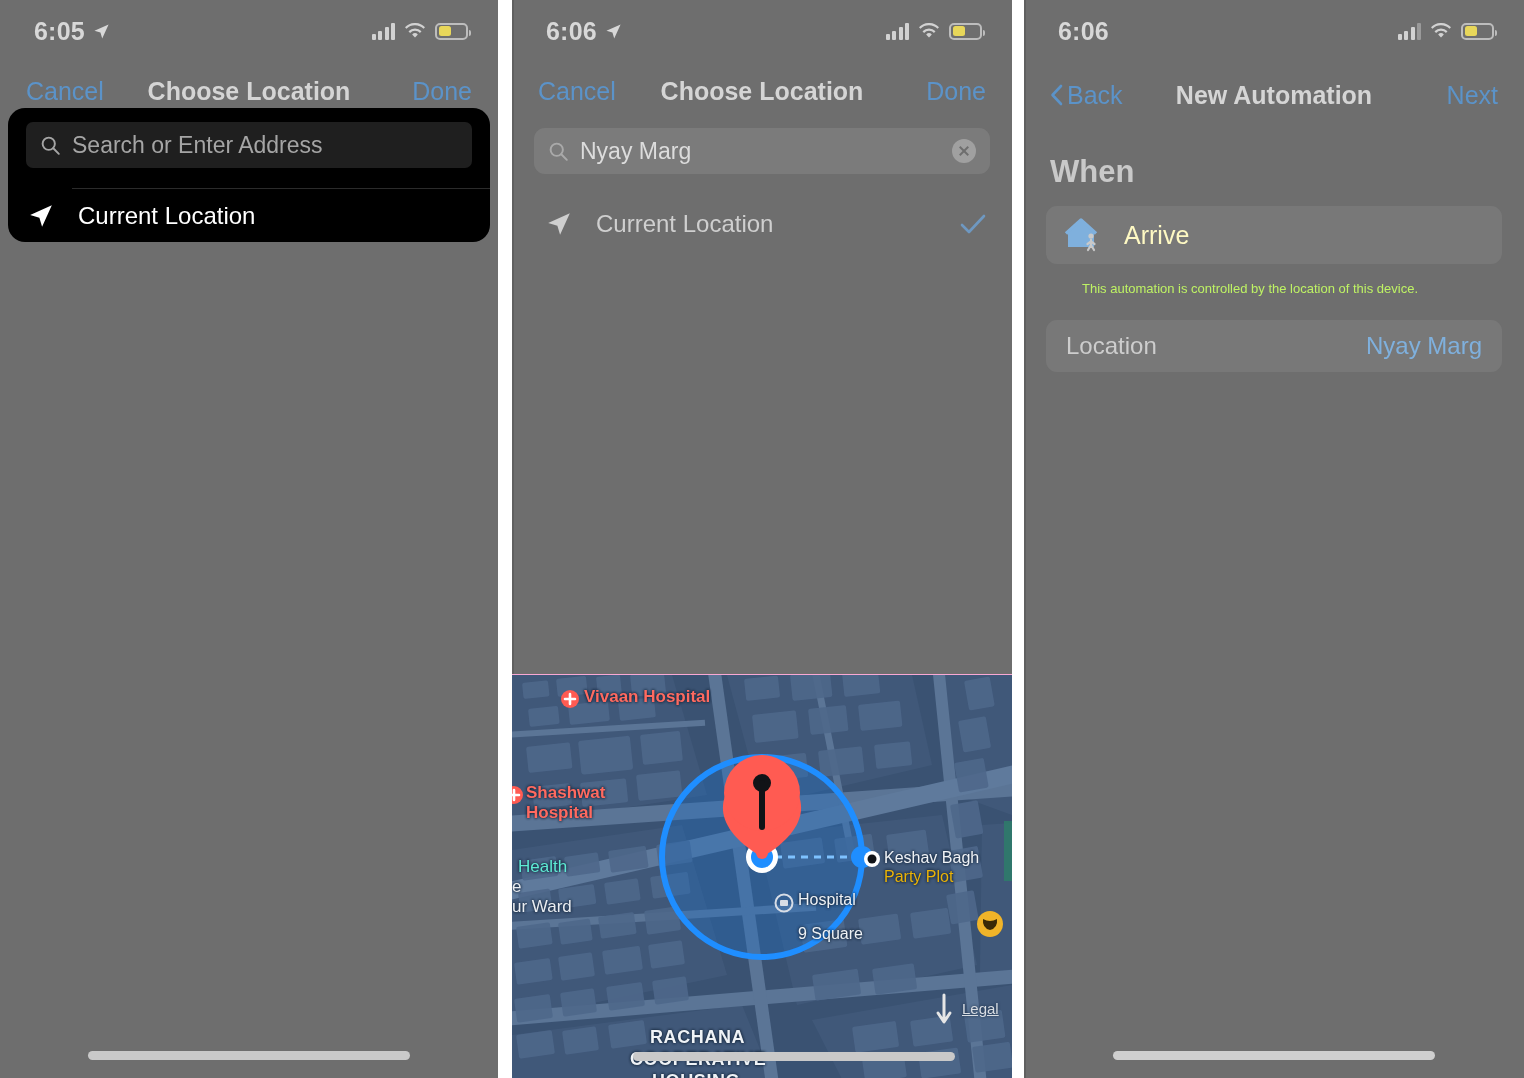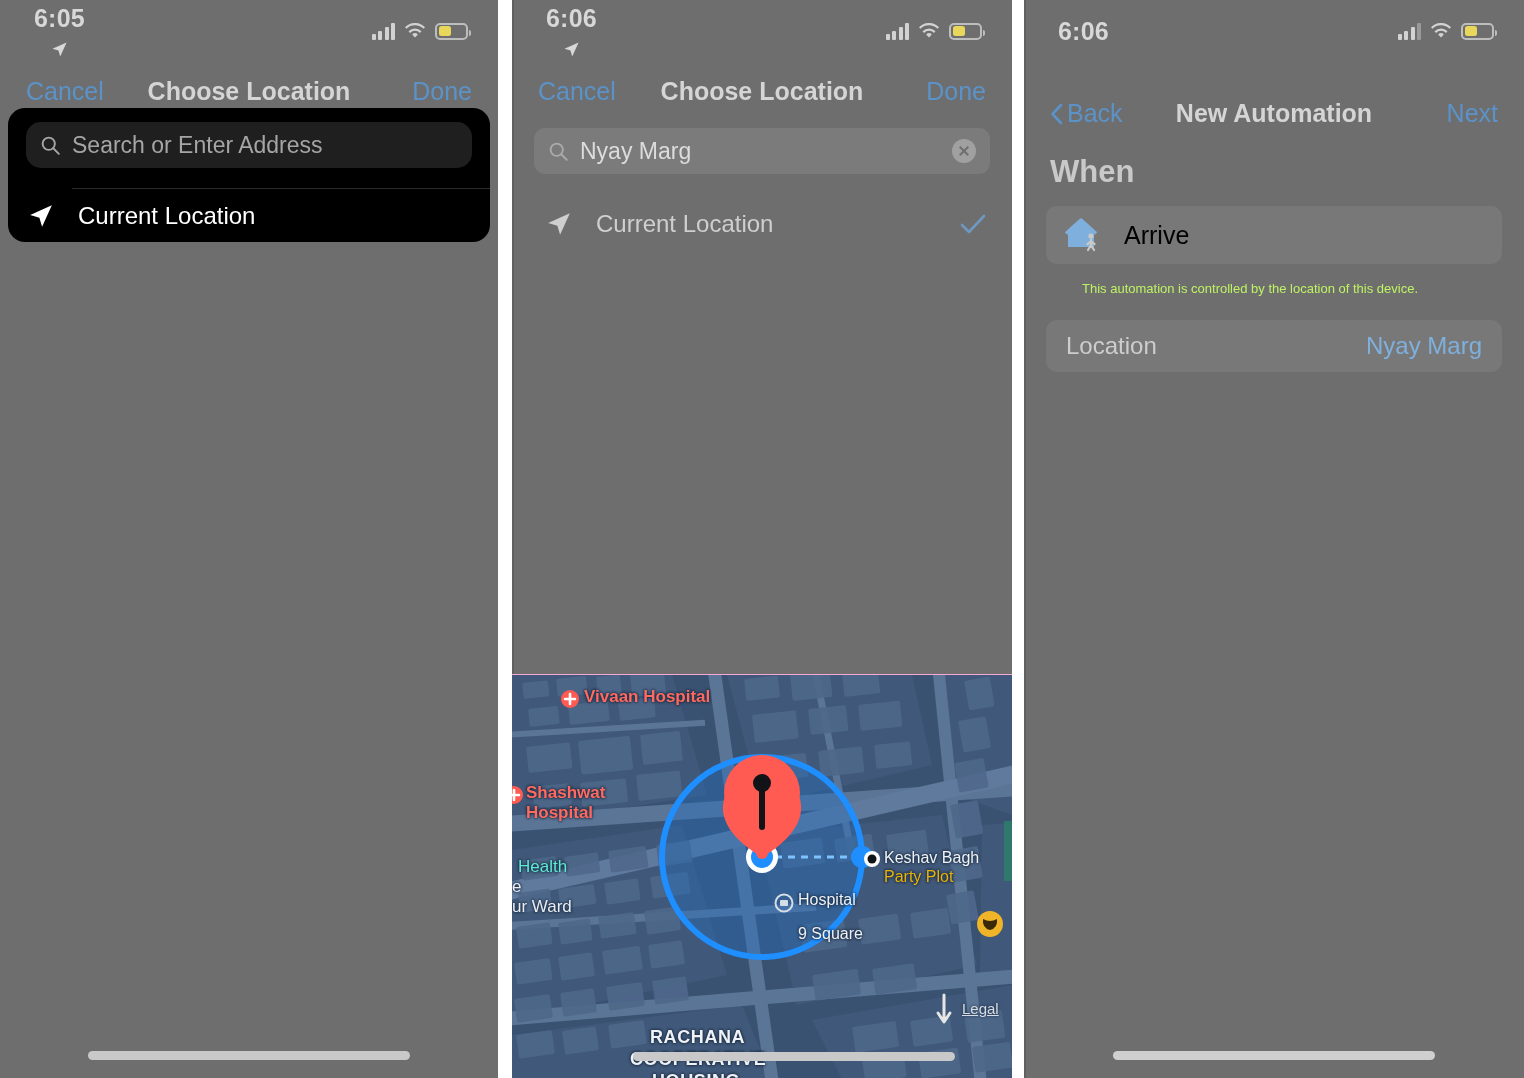--- a/index.html
+++ b/index.html
@@ -11,21 +11,21 @@
   #panel1{left:0;width:498px;}
   #panel2{left:512px;width:500px;}
   #panel3{left:1024px;width:500px;}
 
   
   .edge-line{position:absolute;top:0;bottom:0;width:2px;background:rgba(0,0,0,0.12);}
 
   
   .statusbar{position:relative;height:62px;display:flex;align-items:center;
              justify-content:space-between;padding:0 30px 0 34px;box-sizing:border-box;}
-  .sb-left{display:flex;align-items:center;gap:8px;flex-direction:column;}
+  .sb-left{display:flex;align-items:center;gap:8px;}
   .sb-time{font-size:25px;font-weight:600;color:#d8d8d8;letter-spacing:.2px;}
   .sb-loc-arrow{width:17px;height:17px;display:block;}
   .sb-right{display:flex;align-items:center;gap:9px;}
   .bars{display:flex;align-items:flex-end;gap:2.5px;height:17px;}
   .bars i{display:block;width:4px;background:#d2d2d2;border-radius:1px;}
   .bars i:nth-child(1){height:6px;}
   .bars i:nth-child(2){height:9px;}
   .bars i:nth-child(3){height:13px;}
   .bars i:nth-child(4){height:17px;}
   .bars.muted i:nth-child(4){background:#9a9a9a;}
@@ -40,21 +40,21 @@
   .nav-left{display:flex;align-items:center;gap:4px;}
   .nav-title{position:absolute;left:0;right:0;text-align:center;font-size:25px;
              font-weight:700;color:#d5d5d5;pointer-events:none;}
   .nav-right{margin-left:auto;}
   .chev{width:13px;height:22px;display:block;}
 
   
   .popover1{position:absolute;left:8px;top:108px;width:482px;height:134px;
             background:#000;border-radius:17px;overflow:hidden;z-index:5;}
   .p1-search{position:absolute;left:18px;top:14px;width:446px;height:46px;
-             background:#1f1f1f;border-radius:15px;display:flex;align-items:center;
+             background:#1f1f1f;border-radius:7px;display:flex;align-items:center;
              padding:0 14px;box-sizing:border-box;gap:11px;}
   .p1-search .mag{width:21px;height:21px;flex:0 0 auto;}
   .p1-ph{font-size:23px;color:#a5a5a5;}
   .p1-div{position:absolute;left:64px;right:0;top:80px;height:1px;background:#2b2b2b;}
   .p1-cur{position:absolute;left:0;right:0;top:81px;height:53px;display:flex;
           align-items:center;padding-left:20px;box-sizing:border-box;gap:24px;}
   .p1-cur .narrow{width:26px;height:26px;flex:0 0 auto;}
   .p1-cur span{font-size:24px;color:#fff;}
 
   
@@ -78,21 +78,21 @@
 
   
   .mapwrap{position:absolute;left:0;top:674px;width:564px;height:404px;overflow:hidden;
            background:#3c5574;border-top:1px solid #f9a8d4;}
   .mapsvg{position:absolute;left:0;top:0;}
 
   
   .p3-when{font-size:31px;font-weight:700;color:#c9c9c9;margin:26px 0 0 26px;}
   .p3-card{margin:16px 22px 0 22px;background:#787878;border-radius:11px;}
   .p3-arrive{height:58px;display:flex;align-items:center;padding:0 18px;box-sizing:border-box;gap:18px;}
-  .p3-arrive .lbl{font-size:25px;color:#000000;}
+  .p3-arrive .lbl{font-size:25px;color:#fef9c3;}
   .p3-note{font-size:13px;color:#bef264;line-height:1.35;margin:16px 36px 0 58px;}
   .p3-loc{margin:22px 22px 0 22px;background:#787878;border-radius:11px;height:52px;
           display:flex;align-items:center;padding:0 20px;box-sizing:border-box;}
   .p3-loc .k{font-size:24px;color:#cdcdcd;}
   .p3-loc .v{margin-left:auto;font-size:24px;color:#7fb0dd;}
 
   
   .home-ind{position:absolute;bottom:18px;left:50%;transform:translateX(-50%);
             width:322px;height:9px;border-radius:5px;background:#c9c9c9;}
   #panel3 .home-ind{background:#cfcfcf;}
@@ -405,21 +405,21 @@
           <path d="M12 15.6 L8.9 12.3a4.4 4.4 0 0 1 6.2 0z" fill="#d2d2d2"></path>
           <path d="M12 8.3c2.1 0 4 .85 5.4 2.25l1.7-1.8A10.5 10.5 0 0 0 12 5.6a10.5 10.5 0 0 0-7.1 3.15l1.7 1.8A7.6 7.6 0 0 1 12 8.3z" fill="#d2d2d2"></path>
           <path d="M12 2.2c3.6 0 6.9 1.45 9.3 3.8l1.6-1.75A15.6 15.6 0 0 0 12 -.3 15.6 15.6 0 0 0 1.1 4.25L2.7 6A13 13 0 0 1 12 2.2z" fill="#d2d2d2"></path>
         </svg>
         <span class="batt">
             <span class="fill" style="width: 42%;"></span>
           </span>
       </div>
     </div>
 
-    <div class="navbar" style="height:66px;align-items:flex-end;">
+    <div class="navbar" style="height:66px;">
       <span class="nav-left">
         <svg class="chev" viewBox="0 0 13 22">
           <path d="M11 2 L2.5 11 L11 20" fill="none" stroke="#5b93c9" stroke-width="2.6" stroke-linecap="round" stroke-linejoin="round"></path>
         </svg>
         <span>Back</span>
       </span>
       <span class="nav-title">New Automation</span>
       <span class="nav-right">Next</span>
     </div>
 

